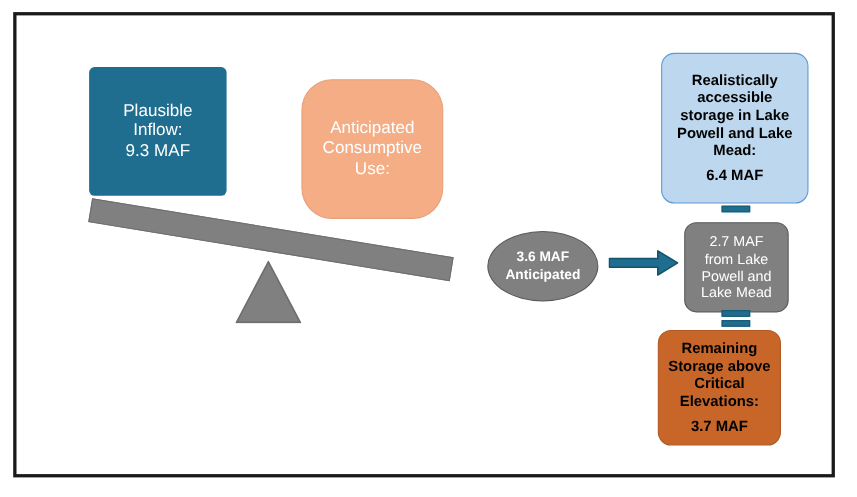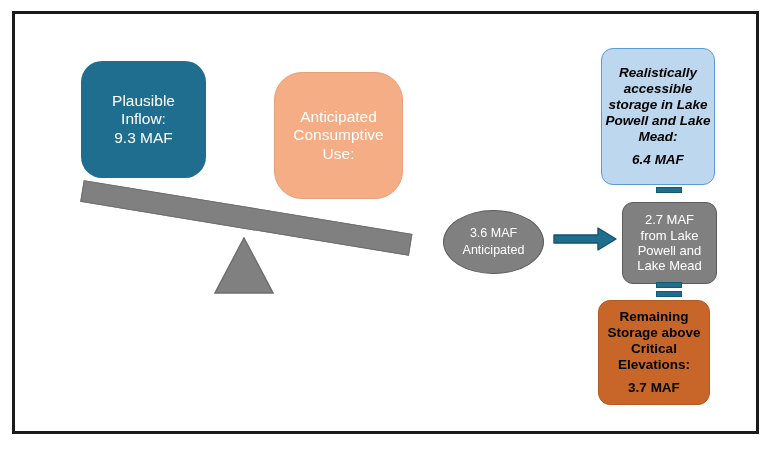--- a/index.html
+++ b/index.html
@@ -40,21 +40,21 @@
   .box .line { display: block; width: 100%; }
   .box .gap { display: block; height: 0.55em; }
 
   
   #box-inflow {
     left: 66px;
     top: 47px;
     width: 125px;
     height: 117px;
     background: #1F6E90;
-    border-radius: 21px;
+    border-radius: 5px;
     color: #ffffff;
     font-size: 15.5px;
   }
 
   
   #box-use {
     left: 259px;
     top: 58px;
     width: 129px;
     height: 127px;
@@ -62,29 +62,28 @@
     border: 1px solid #E8A078;
     border-radius: 28px;
     color: #ffffff;
     font-size: 15.5px;
   }
 
   
   #box-storage {
     left: 586px;
     top: 34px;
-    width: 114px;
+    width: 134px;
     height: 137px;
     background: #BDD7EE;
     border: 1.5px solid #5B9BD5;
     border-radius: 12px;
     color: #000000;
     font-weight: bold;
     font-size: 13.5px;
-    font-style: italic;
   }
 
   
   #box-from {
     left: 607px;
     top: 188px;
     width: 95px;
     height: 82px;
     background: #808080;
     border: 1.5px solid #5A5A5A;
@@ -120,20 +119,21 @@
     border-radius: 50%;
     color: #ffffff;
     font-size: 12.5px;
     display: flex;
     flex-direction: column;
     align-items: center;
     justify-content: center;
     text-align: center;
     line-height: 1.35;
     box-sizing: border-box;
+    font-weight: bold;
   }
 
   
   #beam {
     position: absolute;
     left: 67px;
     top: 166px;
     width: 333px;
     height: 22px;
     background: #808080;

